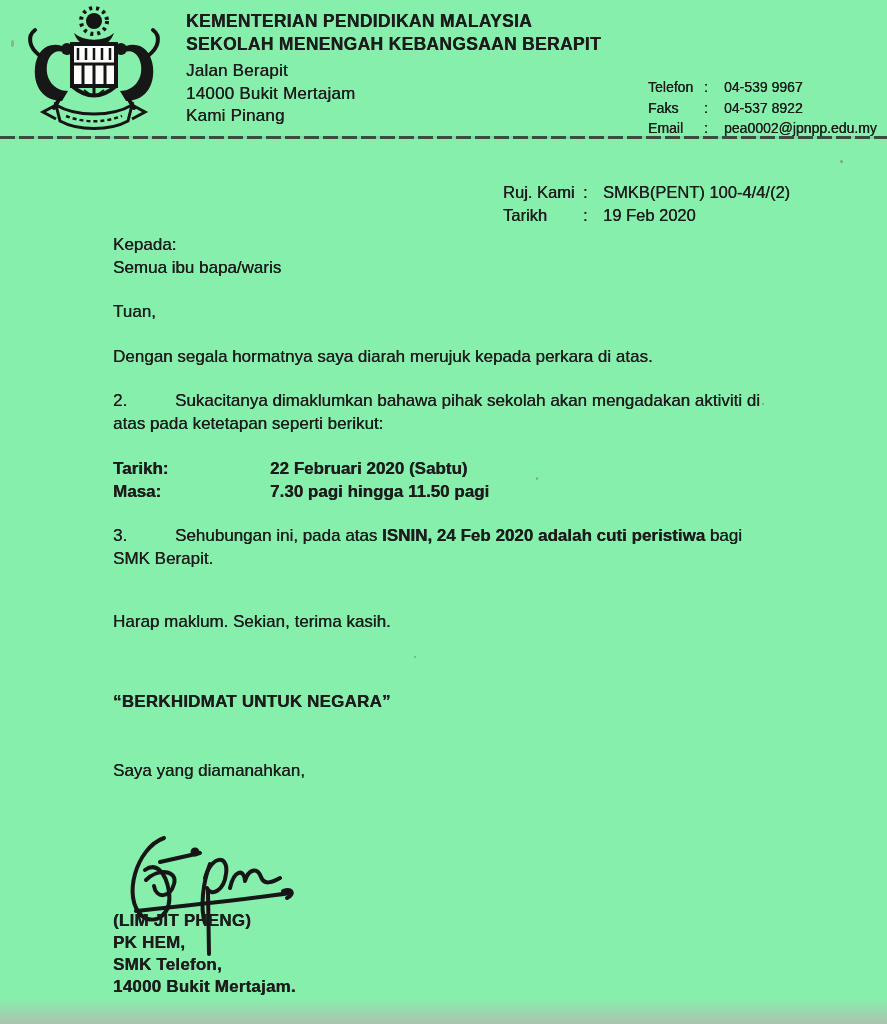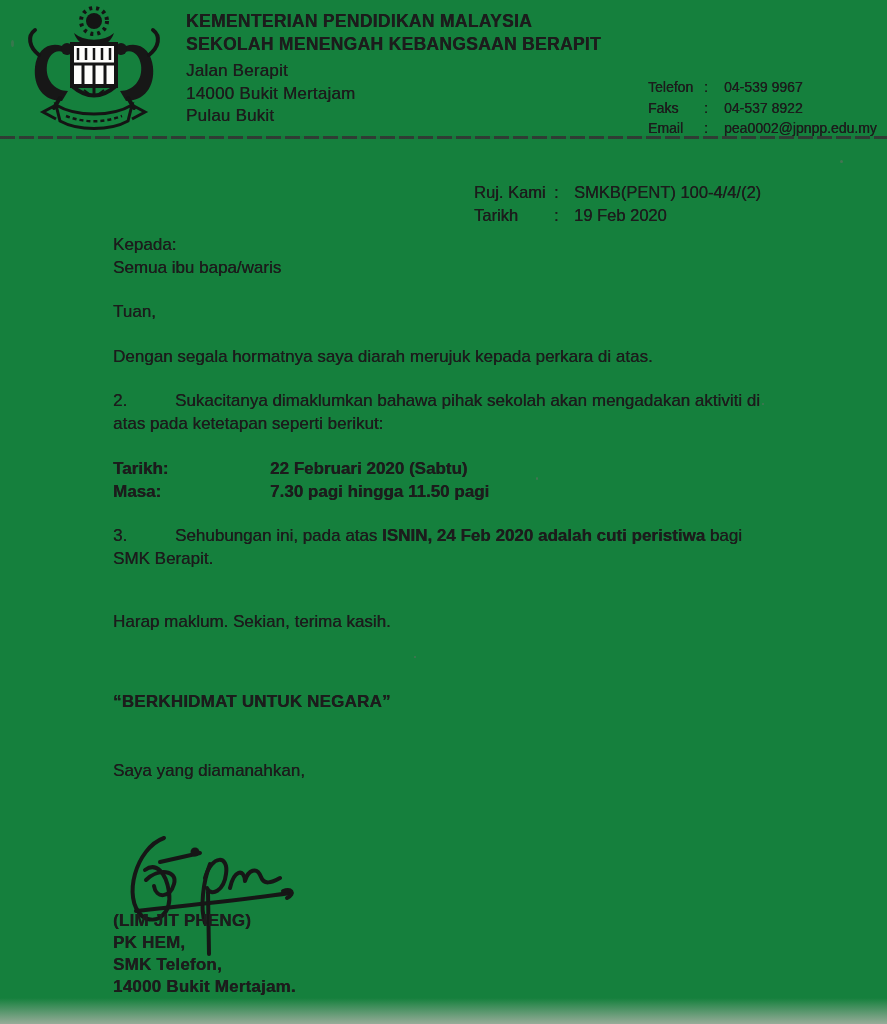--- a/index.html
+++ b/index.html
@@ -1,19 +1,19 @@
 <!DOCTYPE html>
 <html><head>
 <meta charset="utf-8">
 <style>
   html,body{margin:0;padding:0;background:#e8e8e4;}
   .page{
     position:relative;
     width:887px;height:1024px;
-    background:#15803d;
+    background:#86efac;
     font-family:"Liberation Sans","DejaVu Sans",sans-serif;
     color:#1c1c1c;
     overflow:hidden;
     text-shadow:0.3px 0 0 currentColor;
   }
   
   .crest{position:absolute;left:24px;top:2px;width:140px;height:140px;}
   .head-text{position:absolute;left:186px;top:10px;line-height:22px;}
   .head-ministry,.head-school{font-size:17.5px;font-weight:700;letter-spacing:.3px;line-height:23px;}
   .head-addr{font-size:17px;line-height:22.5px;letter-spacing:.2px;}
@@ -21,21 +21,21 @@
   .contacts{position:absolute;left:648px;top:77px;font-size:14px;line-height:20.5px;}
   .contact-row{display:flex;}
   .contact-label{width:56px;}
   .contact-colon{width:20px;text-align:left;}
   .divider{
     position:absolute;left:0;top:136px;width:887px;height:3px;
     background:repeating-linear-gradient(90deg,#333 0 15px,rgba(51,51,51,.12) 15px 19px);
     opacity:.88;
   }
   
-  .ref{position:absolute;left:474px;top:181px;font-size:16.5px;line-height:22.5px;}
+  .ref{position:absolute;left:503px;top:181px;font-size:16.5px;line-height:22.5px;}
   .ref-row{display:flex;}
   .ref-label{width:80px;}
   .ref-colon{width:20px;}
   
   .body{position:absolute;left:113px;top:234px;width:724px;font-size:17px;line-height:22.5px;}
   .body p{margin:0;}
   .mb-line{margin-bottom:22px !important;}
   .num{display:inline-block;width:62px;}
   .bold{font-weight:700;}
   .subject{font-weight:700;letter-spacing:.1px;}
@@ -95,21 +95,21 @@
       <path d="M42 114 C 60 121 80 121 98 114" stroke-width="2.5" stroke-dasharray="4 3"></path>
     </svg>
   </div>
 
   <div class="head-text">
     <div class="head-ministry">KEMENTERIAN PENDIDIKAN MALAYSIA</div>
     <div class="head-school">SEKOLAH MENENGAH KEBANGSAAN BERAPIT</div>
     <div class="head-addr-block">
       <div class="head-addr">Jalan Berapit</div>
       <div class="head-addr">14000 Bukit Mertajam</div>
-      <div class="head-addr">Pulau Bukit</div>
+      <div class="head-addr">Kami Pinang</div>
     </div>
   </div>
 
   <div class="contacts">
     <div class="contact-row">
       <span class="contact-label">Telefon</span>
       <span class="contact-colon">:</span>
       <span class="contact-value">04-539 9967</span>
     </div>
     <div class="contact-row">

